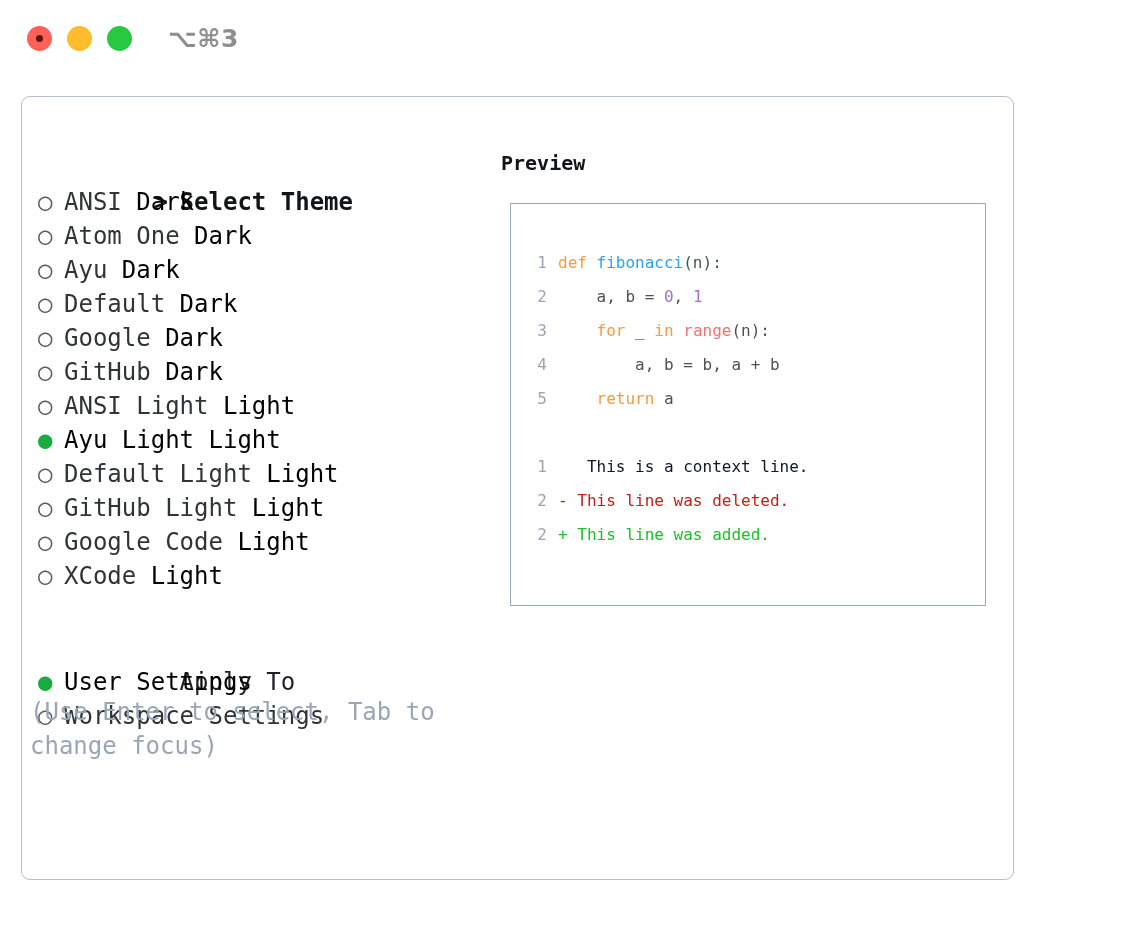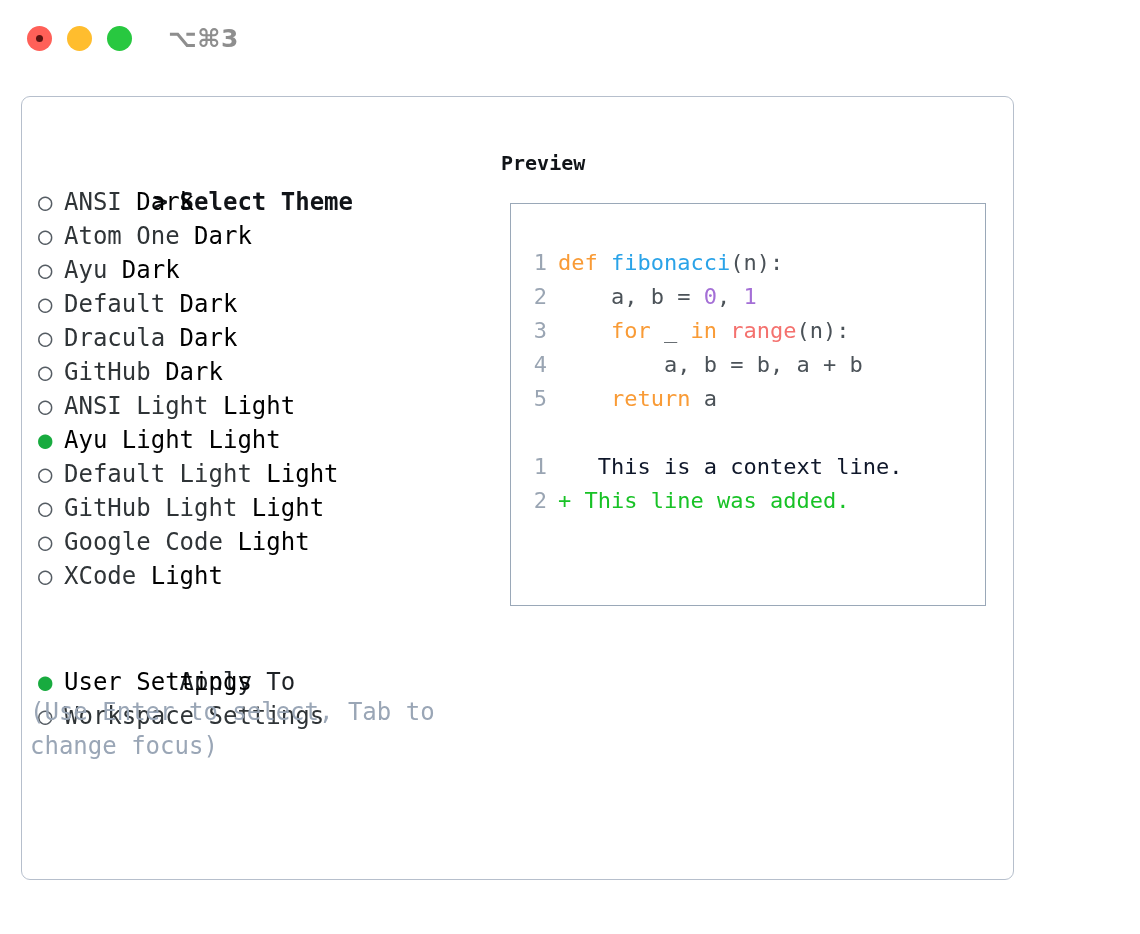--- a/index.html
+++ b/index.html
@@ -141,21 +141,21 @@
     height: 403px;
     box-sizing: border-box;
     border: 1px solid #9aa8b8;
     background: #ffffff;
   }
   #code {
     position: absolute;
     left: 12px;
     top: 42px;
     width: 452px;
-    font-size: 22px;
+    font-size: 16px;
     line-height: 34px;
   }
   .cline {
     white-space: pre;
     height: 34px;
     line-height: 34px;
   }
   .gut {
     display: inline-block;
     width: 24px;
@@ -193,21 +193,21 @@
 
       <div class="row head-row">
         <span class="bullet caret">&gt;</span><span>Select Theme</span>
       </div>
 
       <div id="theme-items">
           <div class="row"><span class="bullet bullet-empty">○</span><span>ANSI</span><span class="tag"> Dark</span></div>
           <div class="row"><span class="bullet bullet-empty">○</span><span>Atom One</span><span class="tag"> Dark</span></div>
           <div class="row"><span class="bullet bullet-empty">○</span><span>Ayu</span><span class="tag"> Dark</span></div>
           <div class="row"><span class="bullet bullet-empty">○</span><span>Default</span><span class="tag"> Dark</span></div>
-          <div class="row"><span class="bullet bullet-empty">○</span><span>Dracula</span><span class="tag"> Dark</span></div>
+          <div class="row"><span class="bullet bullet-empty">○</span><span>Google</span><span class="tag"> Dark</span></div>
           <div class="row"><span class="bullet bullet-empty">○</span><span>GitHub</span><span class="tag"> Dark</span></div>
           <div class="row"><span class="bullet bullet-empty">○</span><span>ANSI Light</span><span class="tag"> Light</span></div>
           <div class="row"><span class="bullet bullet-on">●</span><span class="name-sel">Ayu Light</span><span class="tag"> Light</span></div>
           <div class="row"><span class="bullet bullet-empty">○</span><span>Default Light</span><span class="tag"> Light</span></div>
           <div class="row"><span class="bullet bullet-empty">○</span><span>GitHub Light</span><span class="tag"> Light</span></div>
           <div class="row"><span class="bullet bullet-empty">○</span><span>Google Code</span><span class="tag"> Light</span></div>
           <div class="row"><span class="bullet bullet-empty">○</span><span>XCode</span><span class="tag"> Light</span></div>
         </div>
 
       <div class="group-gap"></div>
@@ -228,18 +228,19 @@
 
     <div id="preview-box">
       <div id="code">
           <div class="cline"><span class="gut">1</span><span class="kw">def </span><span class="fn">fibonacci</span><span class="pl">(n):</span></div>
           <div class="cline"><span class="gut">2</span><span class="pl">    a, b = </span><span class="num">0</span><span class="pl">, </span><span class="num">1</span></div>
           <div class="cline"><span class="gut">3</span><span class="pl">    </span><span class="kw">for</span><span class="pl"> _ </span><span class="kw">in</span><span class="pl"> </span><span class="bi">range</span><span class="pl">(n):</span></div>
           <div class="cline"><span class="gut">4</span><span class="pl">        a, b = b, a + b</span></div>
           <div class="cline"><span class="gut">5</span><span class="pl">    </span><span class="kw">return</span><span class="pl"> a</span></div>
           <div class="blank-line"></div>
           <div class="cline"><span class="gut">1</span><span class="ctx"> </span><span class="ctx">  This is a context line.</span></div>
+          <div class="cline"><span class="gut">2</span><span class="del">-</span><span class="del"> This line was deleted.</span></div>
           <div class="cline"><span class="gut">2</span><span class="add">+</span><span class="add"> This line was added.</span></div>
         </div>
     </div>
 
   </div>
 </div>
 
 </body></html>

